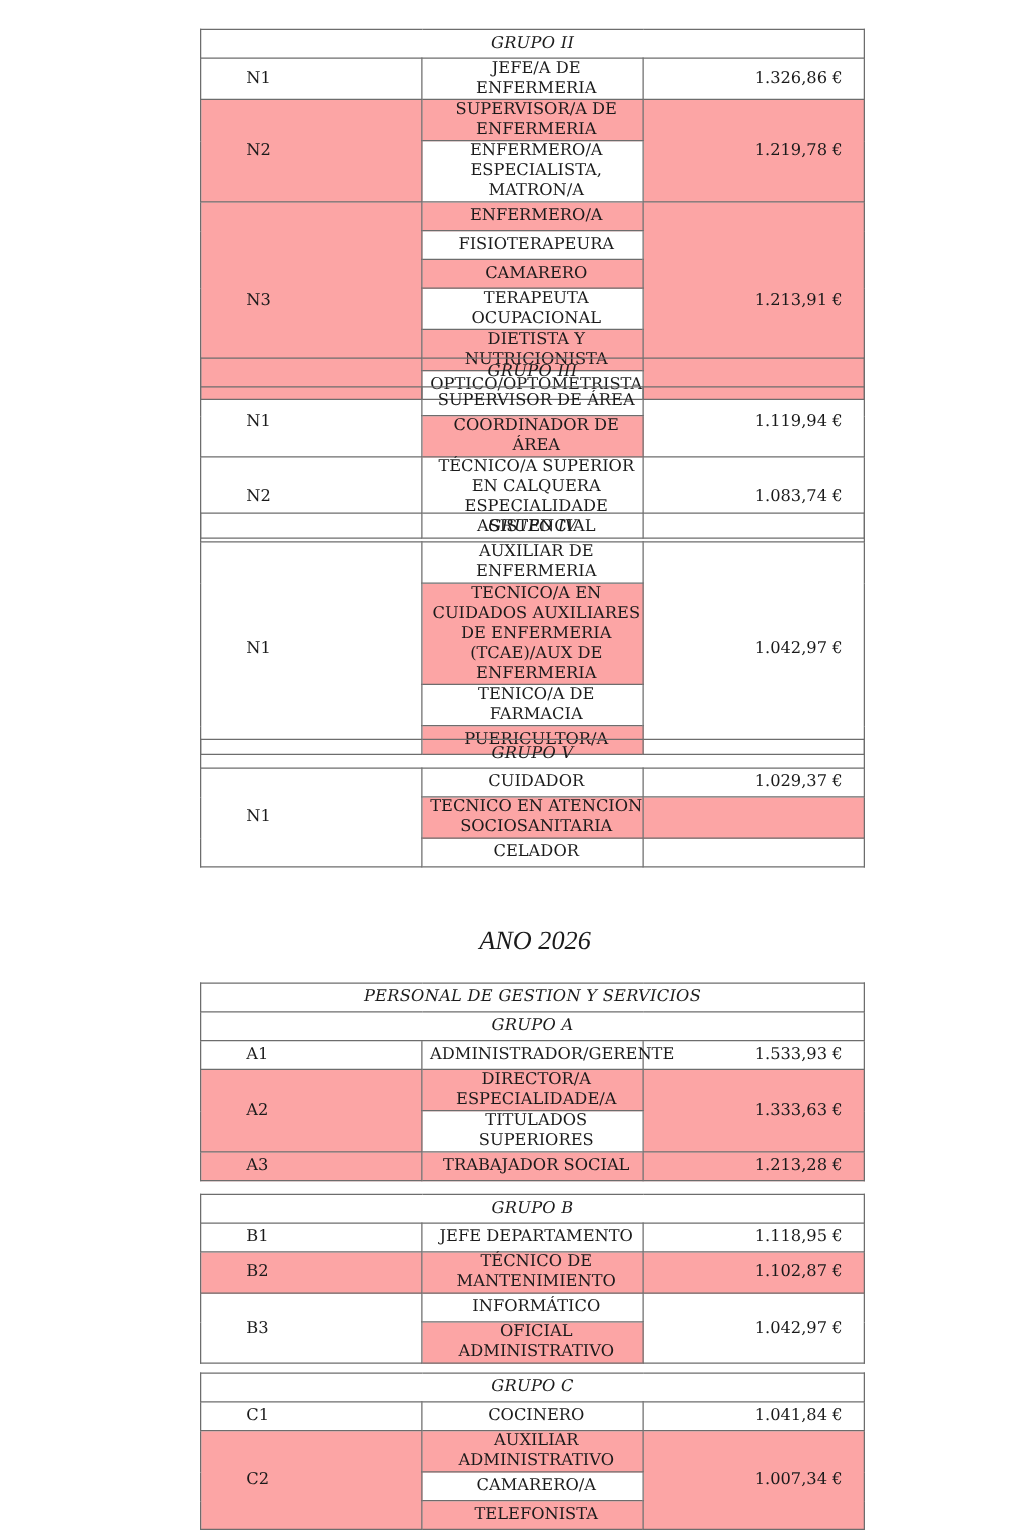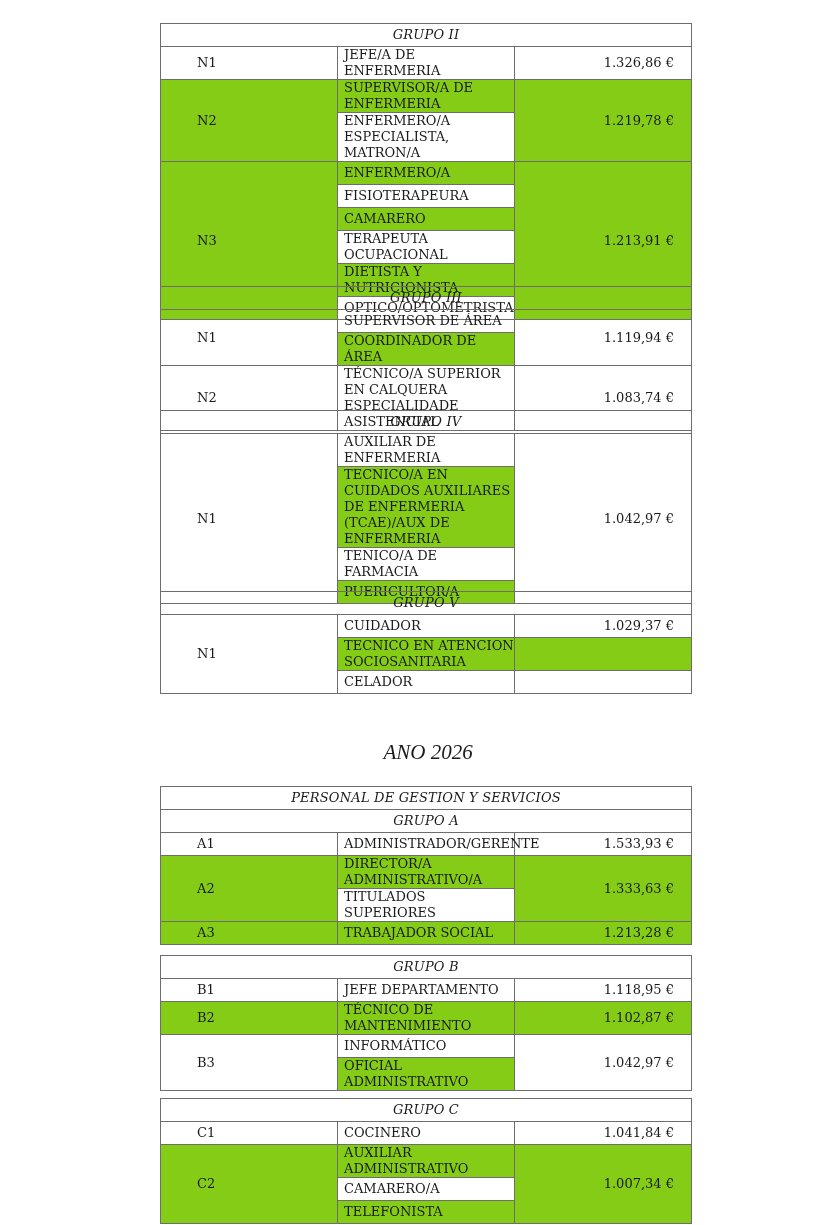--- a/index.html
+++ b/index.html
@@ -1,24 +1,24 @@
 <!DOCTYPE html>
 <html><head>
 <meta charset="utf-8">
 <style>
   html, body { margin: 0; padding: 0; background: #ffffff; }
   body { width: 825px; height: 1225px; position: relative; overflow: hidden;
          font-family: "DejaVu Serif", "Liberation Serif", serif; color: #1a1a1a; }
   .tbl { position: absolute; left: 160px; width: 532px; border-collapse: collapse; table-layout: fixed; font-size: 13px; }
   .tbl td { border: 1px solid #6d6d6d; padding: 0; height: 22px; line-height: 16px; }
   .tbl .c-level { width: 55px; text-align: left; padding-left: 36px; }
-  .tbl .c-job { width: 365px; padding-left: 6px; text-align: left; }
+  .tbl .c-job { width: 365px; padding-left: 6px; text-align: center; }
   .tbl .c-sal { text-align: right; padding-right: 17px; }
   .tbl .hdr { text-align: center; font-style: italic; letter-spacing: 0.2px; }
-  .tbl .shaded { background: #84cc16; }
+  .tbl .shaded { background: #fca5a5; }
   .tbl .tall { height: 40px; }
   .section-title { position: absolute; left: 160px; width: 536px; text-align: center; top: 740px;
                    font-size: 21px; font-style: italic; font-family: Liberation Serif, serif; }
 </style>
 </head>
 <body>
 
 <table class="tbl" style="top:23px">
     <tbody>
       <tr>
@@ -131,21 +131,21 @@
       <tr>
         <td class="hdr" colspan="3">GRUPO A</td>
       </tr>
       <tr>
         <td class="c-level" rowspan="1">A1</td>
         <td class="c-job">ADMINISTRADOR/GERENTE</td>
         <td class="c-sal" rowspan="1">1.533,93 €</td>
       </tr>
       <tr>
         <td class="c-level shaded" rowspan="2">A2</td>
-        <td class="c-job shaded">DIRECTOR/A ADMINISTRATIVO/A</td>
+        <td class="c-job shaded">DIRECTOR/A ESPECIALIDADE/A</td>
         <td class="c-sal shaded" rowspan="2">1.333,63 €</td>
       </tr>
       <tr>
         <td class="c-job">TITULADOS SUPERIORES</td>
       </tr>
       <tr>
         <td class="c-level shaded" rowspan="1">A3</td>
         <td class="c-job shaded">TRABAJADOR SOCIAL</td>
         <td class="c-sal shaded" rowspan="1">1.213,28 €</td>
       </tr>

